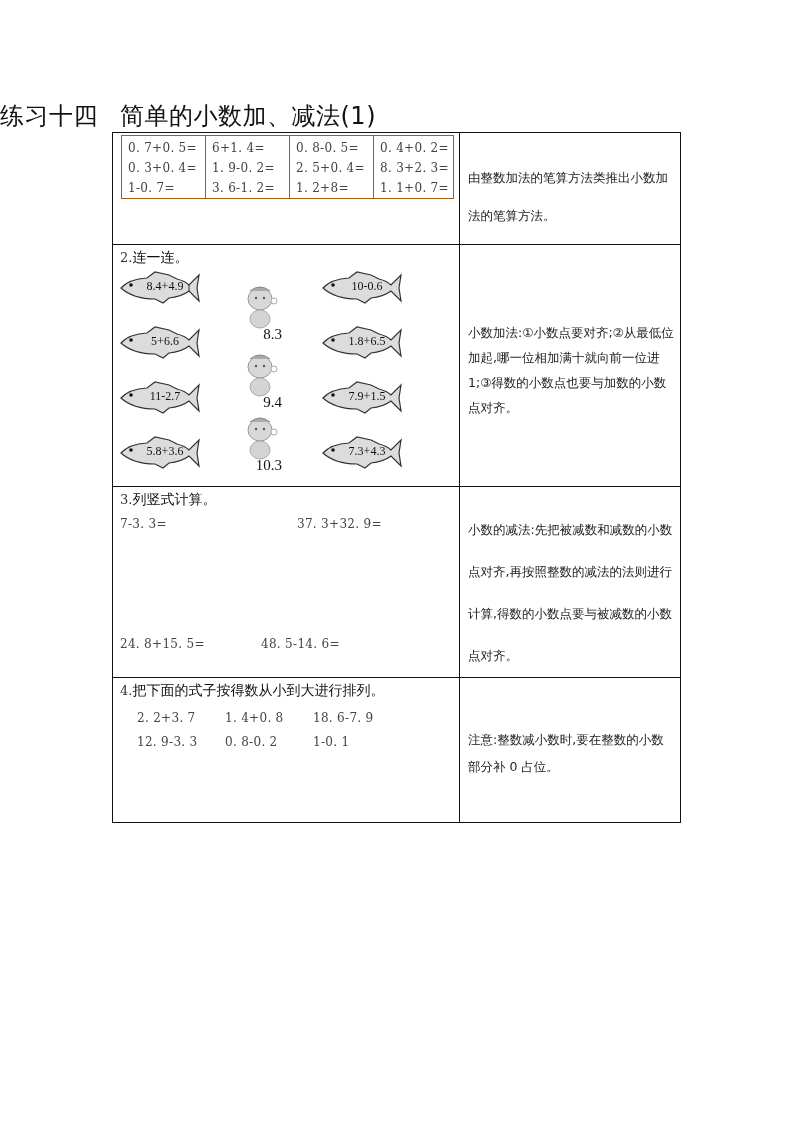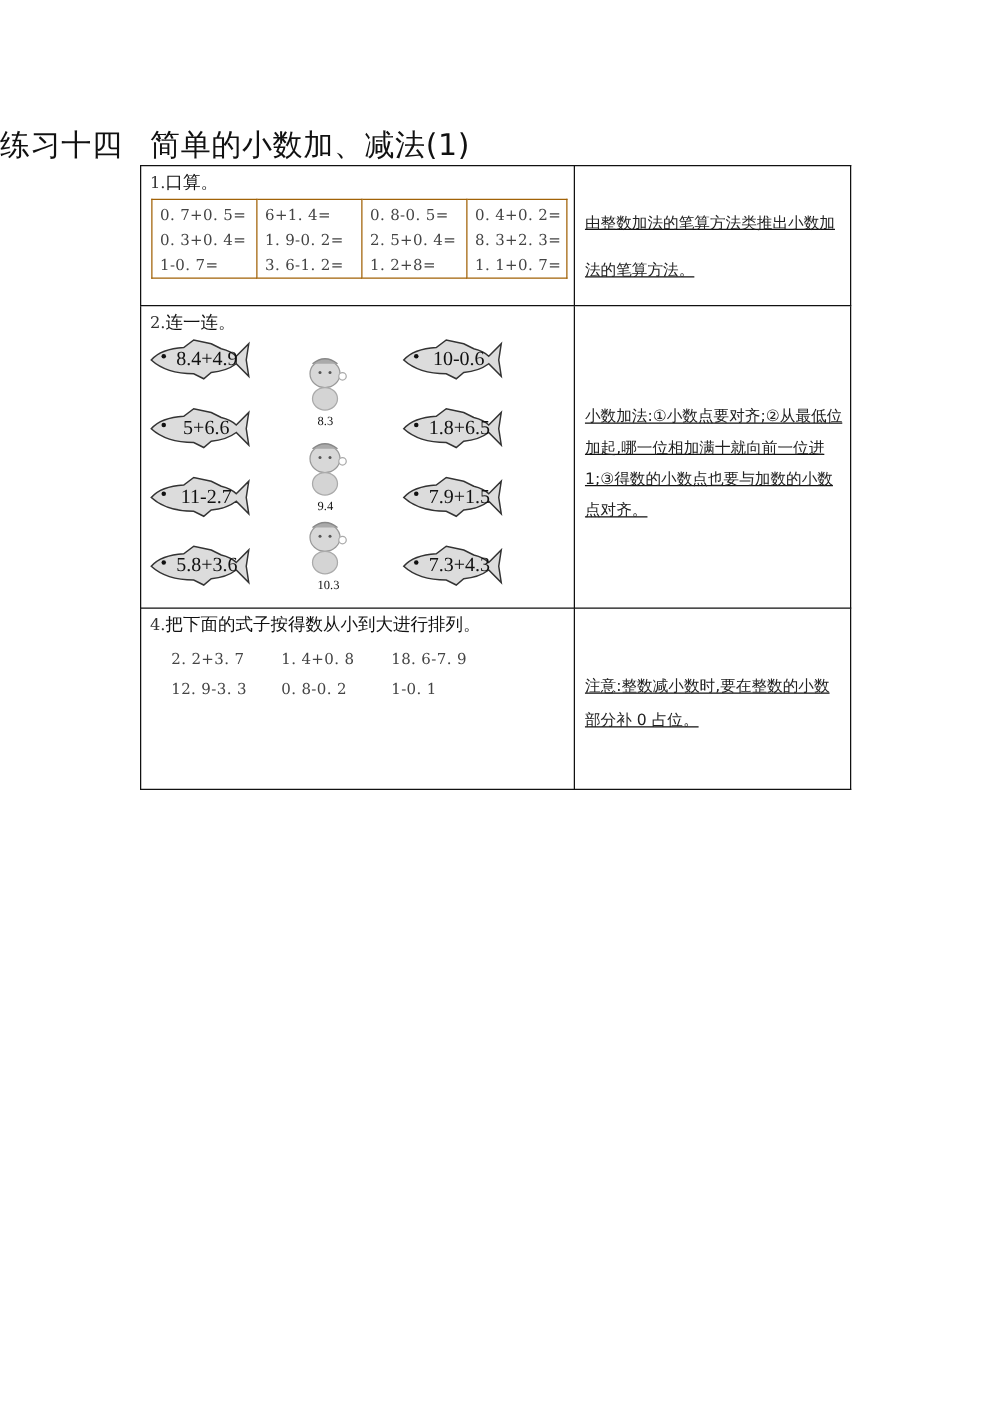--- a/index.html
+++ b/index.html
@@ -4,64 +4,61 @@
 <style>
   html, body { margin: 0; padding: 0; background: #ffffff; }
   body { width: 793px; height: 1122px; position: relative; overflow: hidden;
          font-family: "DejaVu Sans", "Liberation Sans", sans-serif; color: #111; }
   .title { position: absolute; left: 0; top: 100px; width: 793px; text-align: left;
            font-size: 24px; letter-spacing: 0.5px; color: #111; }
   .title .gap { display: inline-block; width: 22px; }
   .tbl { position: absolute; left: 112px; top: 132px; width: 569px; border-collapse: collapse; }
   .tbl td { border: 1px solid #111; vertical-align: top; padding: 0; }
   .lcol { width: 346px; }
-  .rcol { width: 221px; text-decoration: underline; }
+  .rcol { width: 221px; }
   .q-head { font-size: 14px; padding: 4px 0 0 7px; height: 20px; }
   .q-head .num { font-family: "DejaVu Serif", serif; font-size: 13px; color: #333; }
   .mono { font-family: "DejaVu Serif", serif; font-size: 12px; color: #444; letter-spacing: 0.3px; }
   .oral { border-collapse: collapse; margin: 2px 0 0 8px; width: 333px; }
   .oral td { border: 1px solid #a16207; padding: 2px 0 0 6px; vertical-align: top; }
   .oral .line { height: 20px; line-height: 20px; white-space: nowrap; }
   .note { font-size: 12.5px; color: #222; padding: 0 6px 0 8px; }
   .note1 { padding-top: 26px; line-height: 38px; }
   .note2 { padding-top: 75px; line-height: 25px; }
   .note3 { padding-top: 22px; line-height: 42px; }
   .note4 { padding-top: 48px; line-height: 27px; }
   .row1 { height: 112px; }
   .row2 { height: 242px; }
   .row3 { height: 188px; }
   .row4 { height: 145px; margin-left: 20px; }
   .match { position: relative; height: 215px; }
   .fish { position: absolute; width: 82px; height: 34px; }
   .fish svg { position: absolute; left: 0; top: 0; }
   .fish .expr { position: absolute; left: 22px; top: 8px; width: 48px; text-align: center;
-                font-family: "Liberation Serif", serif; font-size: 16px; color: #111; white-space: nowrap; }
+                font-family: "Liberation Serif", serif; font-size: 12px; color: #111; white-space: nowrap; }
   .cat { position: absolute; width: 44px; height: 60px; }
-  .cat .val { position: absolute; left: 16px; bottom: 0; width: 44px; text-align: left;
-              font-family: "Liberation Serif", serif; font-size: 10px; color: #111; }
+  .cat .val { position: absolute; left: 0; bottom: 0; width: 44px; text-align: right;
+              font-family: "Liberation Serif", serif; font-size: 15px; color: #111; }
   .calc-line { position: absolute; white-space: nowrap; }
   .order { padding: 4px 0 0 24px; }
   .order .line { height: 24px; line-height: 24px; white-space: nowrap; }
   .order span { display: inline-block; }
 </style>
 </head>
 <body>
 
 <div class="title">
   <span>练习十四</span><span class="gap"></span><span>简单的小数加、减法(1)</span>
 </div>
 
 <table class="tbl">
 
   <tbody>
       <tr class="row1">
     <td class="lcol">
-      <div class="q-head">
-        <span class="num">1.</span><span>口算。</span>
-      </div>
       <table class="oral">
         <tbody>
               <tr>
           <td class="mono" style="width:77px">
             <div class="line">0. 7+0. 5=</div>
             <div class="line">0. 3+0. 4=</div>
             <div class="line">1-0. 7=</div>
           </td>
           <td class="mono" style="width:77px">
             <div class="line">6+1. 4=</div>
@@ -186,20 +183,36 @@
               </svg>
           <div class="expr">7.3+4.3</div>
         </div>
       </div>
     </td>
     <td class="rcol">
       <div class="note note2">小数加法:①小数点要对齐;②从最低位加起,哪一位相加满十就向前一位进 1;③得数的小数点也要与加数的小数点对齐。</div>
     </td>
   </tr>
 
+  <tr class="row3">
+    <td class="lcol">
+      <div style="position:relative;height:188px;">
+        <div class="q-head">
+          <span class="num">3.</span><span>列竖式计算。</span>
+        </div>
+        <div class="calc-line mono" style="left:7px;top:30px">7-3. 3=</div>
+        <div class="calc-line mono" style="left:184px;top:30px">37. 3+32. 9=</div>
+        <div class="calc-line mono" style="left:7px;top:150px">24. 8+15. 5=</div>
+        <div class="calc-line mono" style="left:148px;top:150px">48. 5-14. 6=</div>
+      </div>
+    </td>
+    <td class="rcol">
+      <div class="note note3">小数的减法:先把被减数和减数的小数点对齐,再按照整数的减法的法则进行计算,得数的小数点要与被减数的小数点对齐。</div>
+    </td>
+  </tr>
 
   <tr class="row4">
     <td class="lcol">
       <div class="q-head">
         <span class="num">4.</span><span>把下面的式子按得数从小到大进行排列。</span>
       </div>
       <div class="order mono">
         <div class="line">
           <span style="width:88px">2. 2+3. 7</span><span style="width:88px">1. 4+0. 8</span><span>18. 6-7. 9</span>
         </div>

